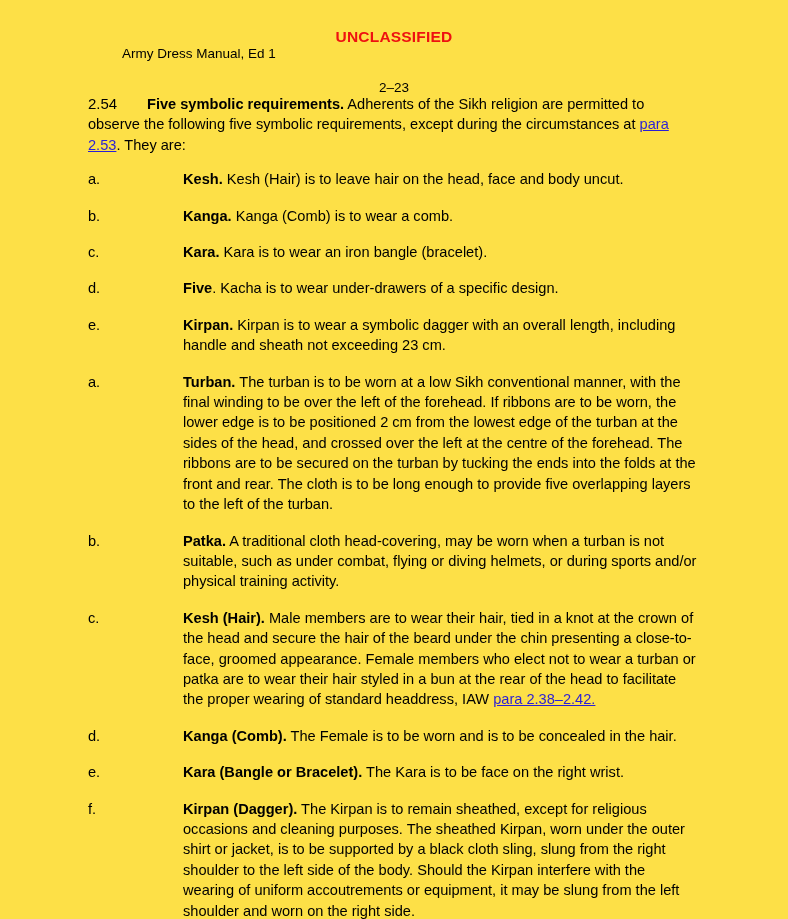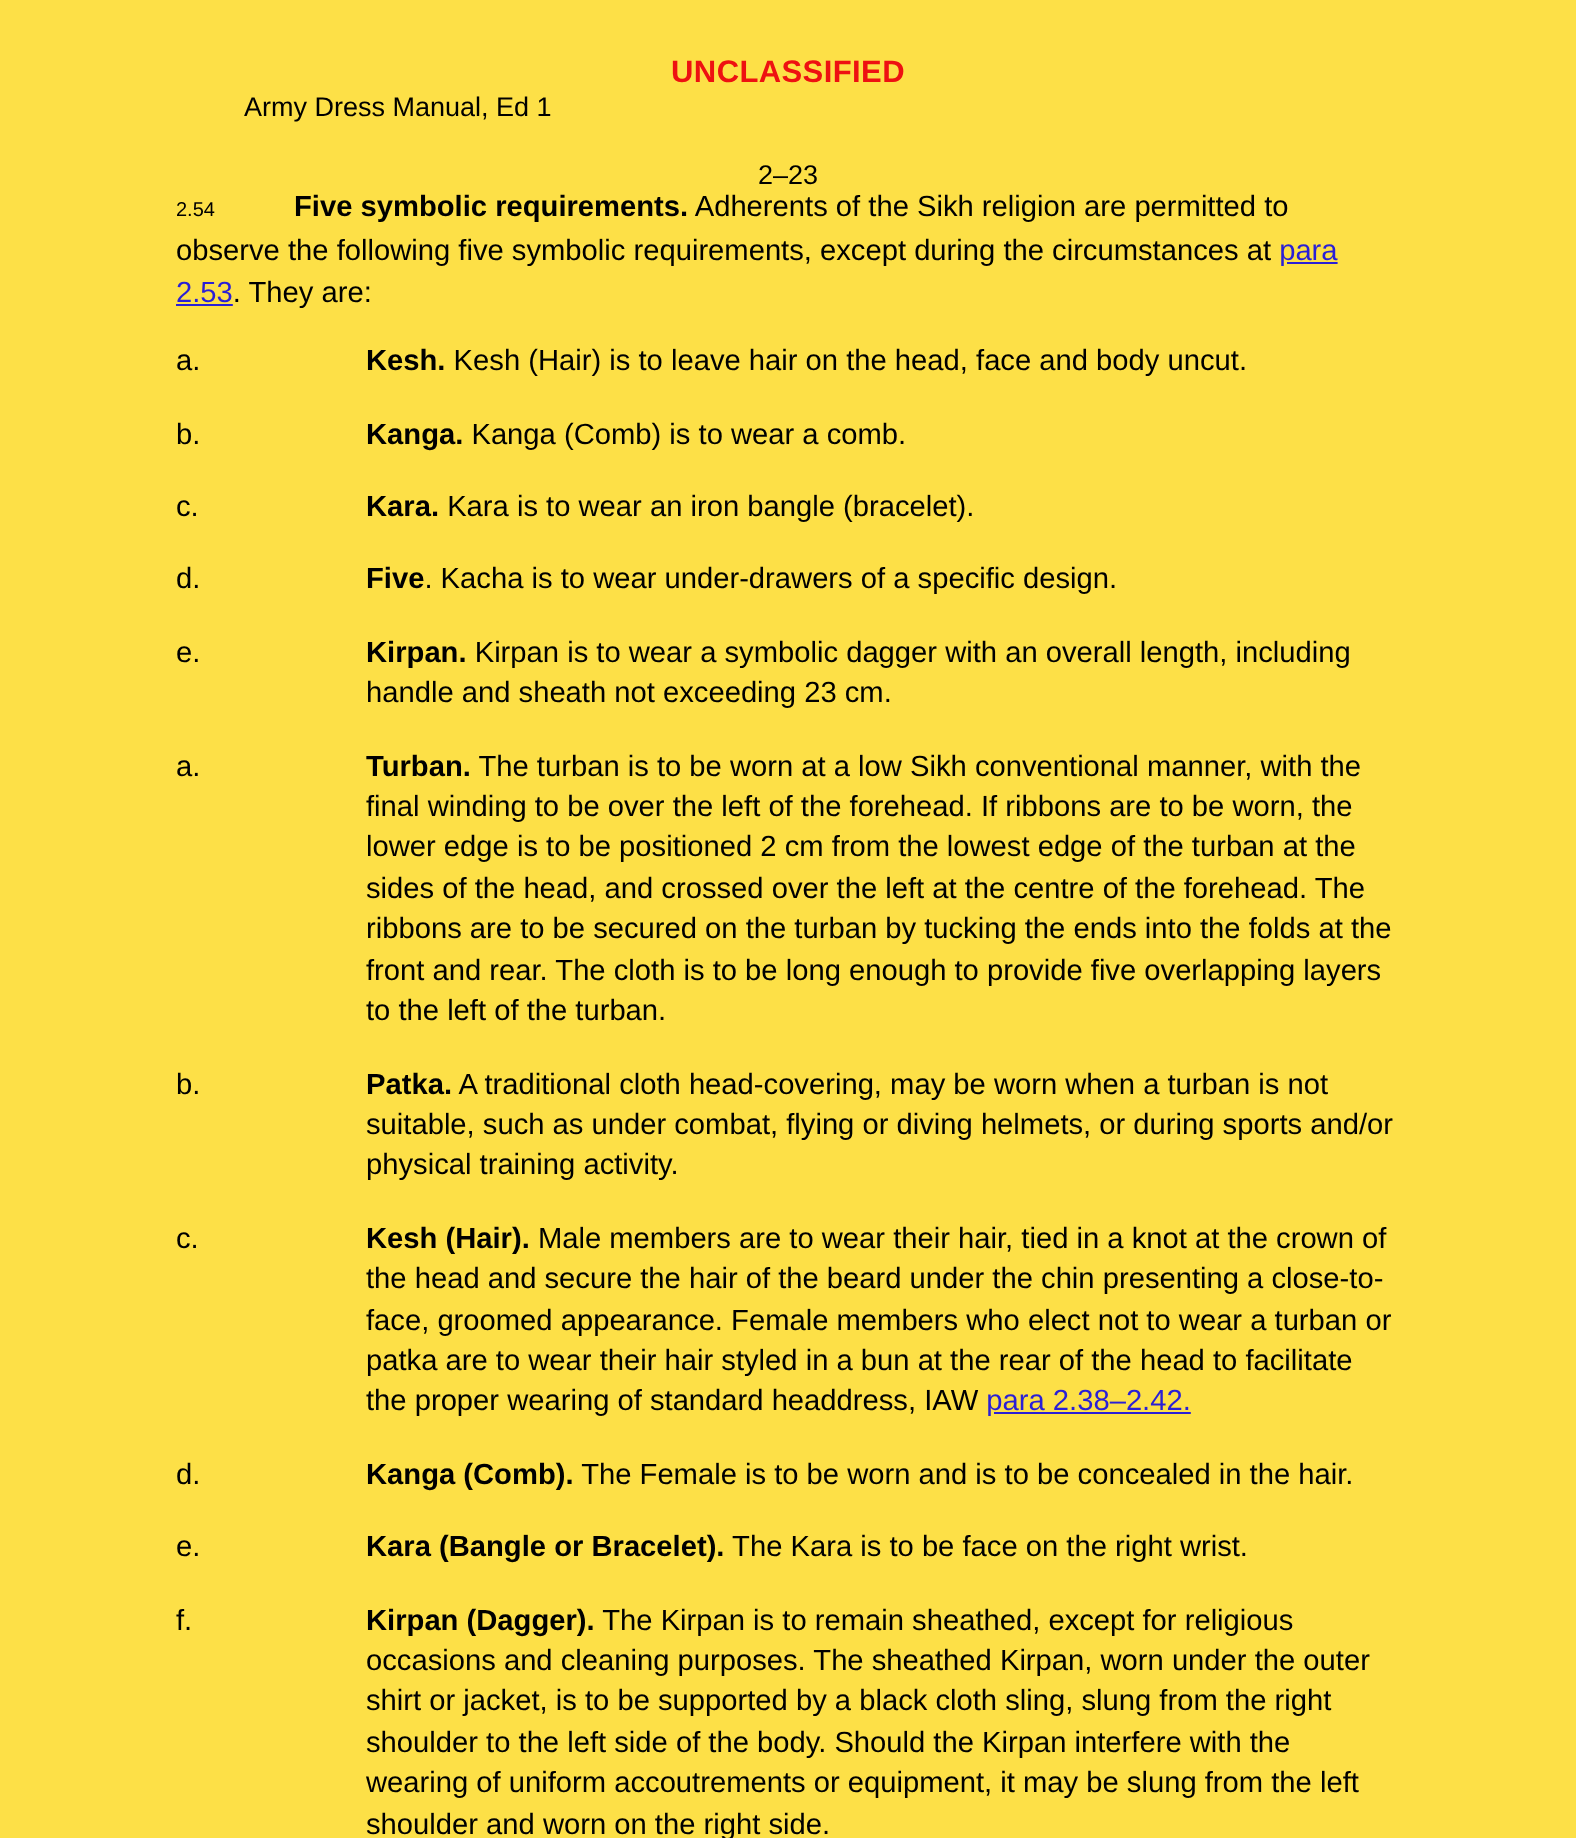--- a/index.html
+++ b/index.html
@@ -73,21 +73,21 @@
   }
 
   
   .numbered {
     position: relative;
     padding-left: 0;
   }
   .numbered .num {
     display: inline-block;
     width: 59px;
-    font-size: 10px;
+    font-size: 15px;
   }
 
   
   .item {
     position: relative;
     padding-left: 59px;
     font-size: 14.6px;
     line-height: 20.4px;
     margin: 0 0 16px 0;
   }

